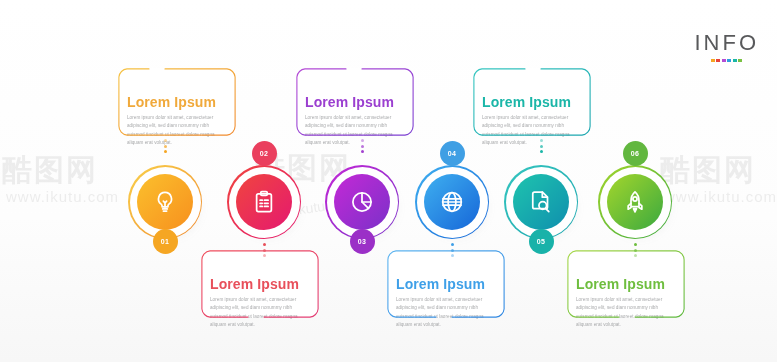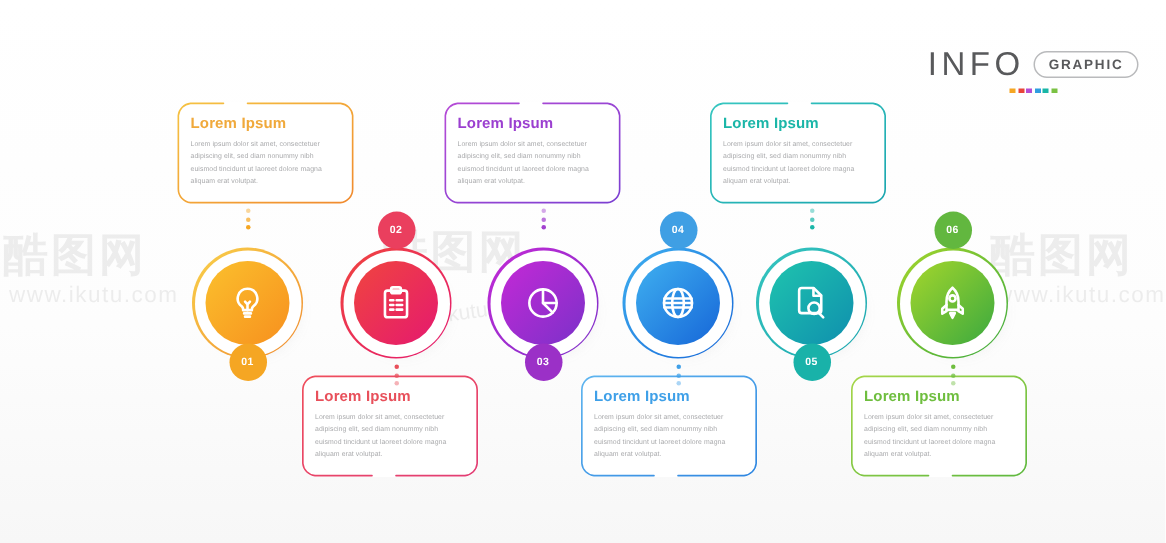--- a/index.html
+++ b/index.html
@@ -54,24 +54,25 @@
   
   .card {
     position: absolute;
     width: 118px;
     height: 68px;
     border-radius: 10px;
     background: #ffffff;
     padding: 9px 9px 0 9px;
   }
   .card-title {
-    font-size: 10px;
+    font-size: 14px;
     font-weight: bold;
     margin-bottom: 4px;
     letter-spacing: .1px;
+    margin-top: 17px;
   }
   .card-body {
     font-size: 4.6px;
     line-height: 1.85;
     color: #a9aaac;
     letter-spacing: .05px;
   }
   .card-frame { position: absolute; inset: 0; pointer-events: none; }
 
   
@@ -117,21 +118,20 @@
   <div class="wm wm-left-big">酷图网</div>
   <div class="wm wm-left-sub">www.ikutu.com</div>
   <div class="wm wm-mid-big">酷图网</div>
   <div class="wm wm-mid-sub">www.ikutu.com</div>
   <div class="wm wm-right-big">酷图网</div>
   <div class="wm wm-right-sub">www.ikutu.com</div>
 
   <div id="logo">
     <div class="logo-row">
       <span class="logo-info">INFO</span>
-      <span class="logo-graphic">GRAPHIC</span>
     </div>
     <div class="logo-dots" id="logo-dots">
         <i style="background: rgb(245, 166, 35);"></i>
         <i style="background: rgb(232, 68, 58);"></i>
         <i style="background: rgb(180, 76, 212);"></i>
         <i style="background: rgb(47, 157, 224);"></i>
         <i style="background: rgb(25, 182, 166);"></i>
         <i style="background: rgb(122, 193, 67);"></i>
       </div>
   </div>

